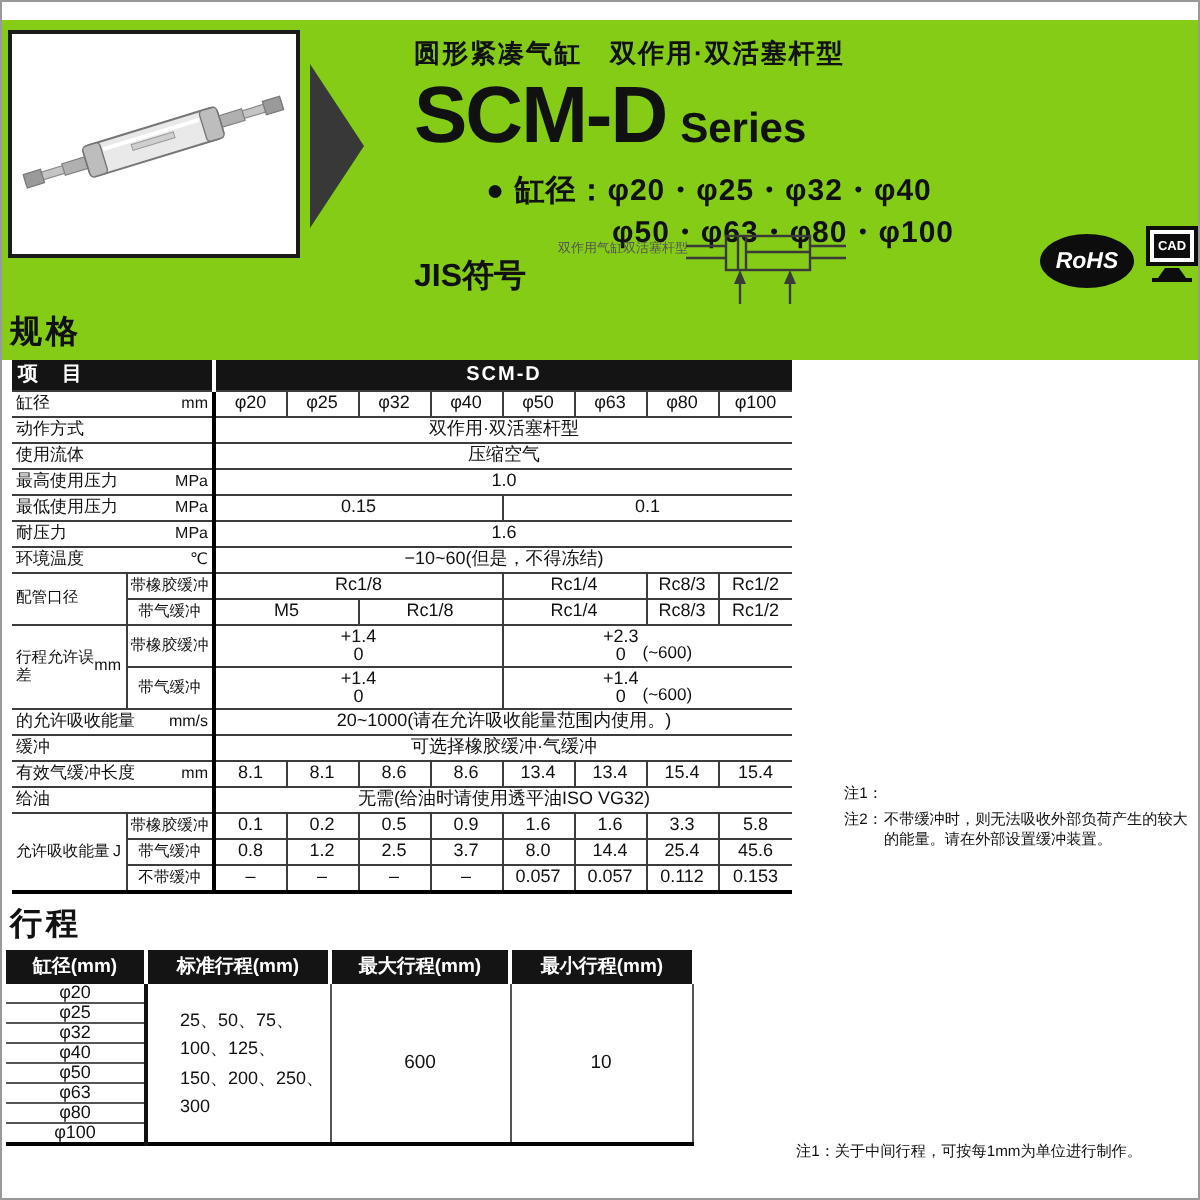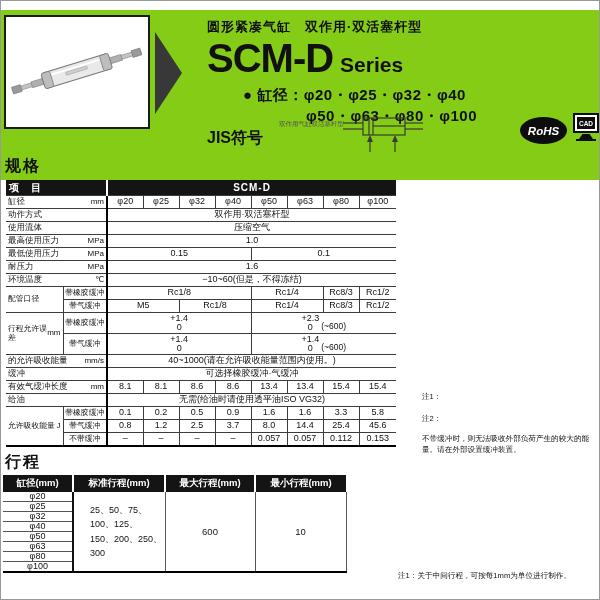--- a/index.html
+++ b/index.html
@@ -48,21 +48,21 @@
   .lflex .unit{font-size:8px;padding-right:1px;}
   .spec td.sub{font-size:7.8px;border-left:1px solid #3c3c3c;padding:0;margin-left:20px;}
   .spec td.dcell{border-left:1px solid #3c3c3c;font-size:9px;}
   .spec td.dcell.first{border-left:2px solid #000;}
   .spec tr.tall td{height:20px;}
   .stackwrap{display:flex;align-items:center;justify-content:center;gap:2px;}
   .stack{line-height:1.05;}
   .snote{font-size:8.5px;margin-top:7px;text-align:right;}
   
   .notes{position:absolute;left:421px;top:391px;width:178px;font-size:7.6px;line-height:1.4;color:#111;}
-  .note{display:flex;margin-bottom:2px;flex-direction:column;}
+  .note{display:flex;margin-bottom:2px;}
   .note .nlab{flex:0 0 20px;}
   .note .ntxt{flex:1;}
   
   .stroke{position:absolute;left:2px;top:474px;border-collapse:collapse;table-layout:fixed;
           width:343px;font-size:9px;border-bottom:2px solid #000;}
   .stroke thead th{background:#141414;color:#fff;font-weight:bold;height:15px;font-size:9.5px;
                    border-right:2px solid #fff;}
   .stroke thead th:last-child{border-right:none;}
   .stroke td{text-align:center;height:9px;line-height:1;padding:0;}
   .stroke td.bore{border-bottom:1px solid #555;font-size:9px;}
@@ -294,21 +294,21 @@
             </div>
           </td>
         </tr>
         <tr>
           <td class="lbl" colspan="2">
             <div class="lflex">
               <span>的允许吸收能量</span>
               <span class="unit">mm/s</span>
             </div>
           </td>
-          <td class="dcell first" colspan="8">40~1000(请在允许吸收能量范围内使用。)</td>
+          <td class="dcell first" colspan="8">20~1000(请在允许吸收能量范围内使用。)</td>
         </tr>
         <tr>
           <td class="lbl" colspan="2">
             <div class="lflex">
               <span>缓冲</span>
             </div>
           </td>
           <td class="dcell first" colspan="8">可选择橡胶缓冲·气缓冲</td>
         </tr>
         <tr>

